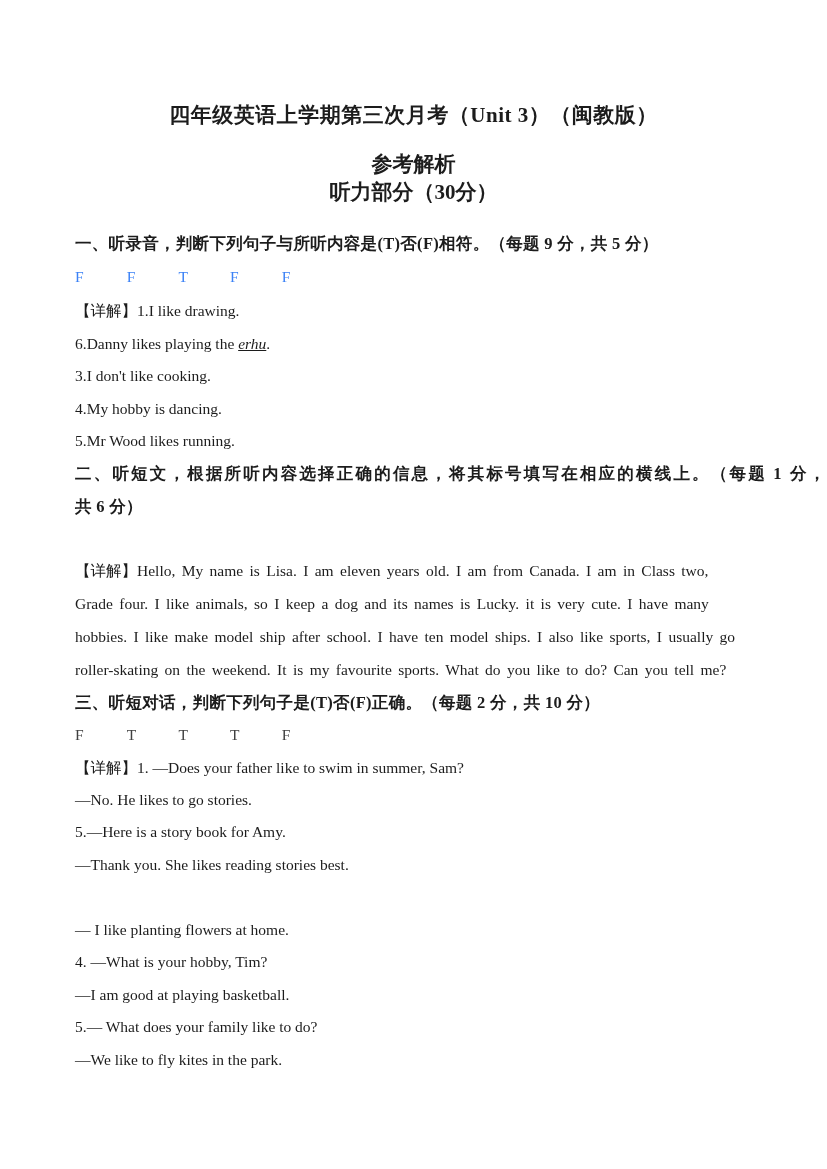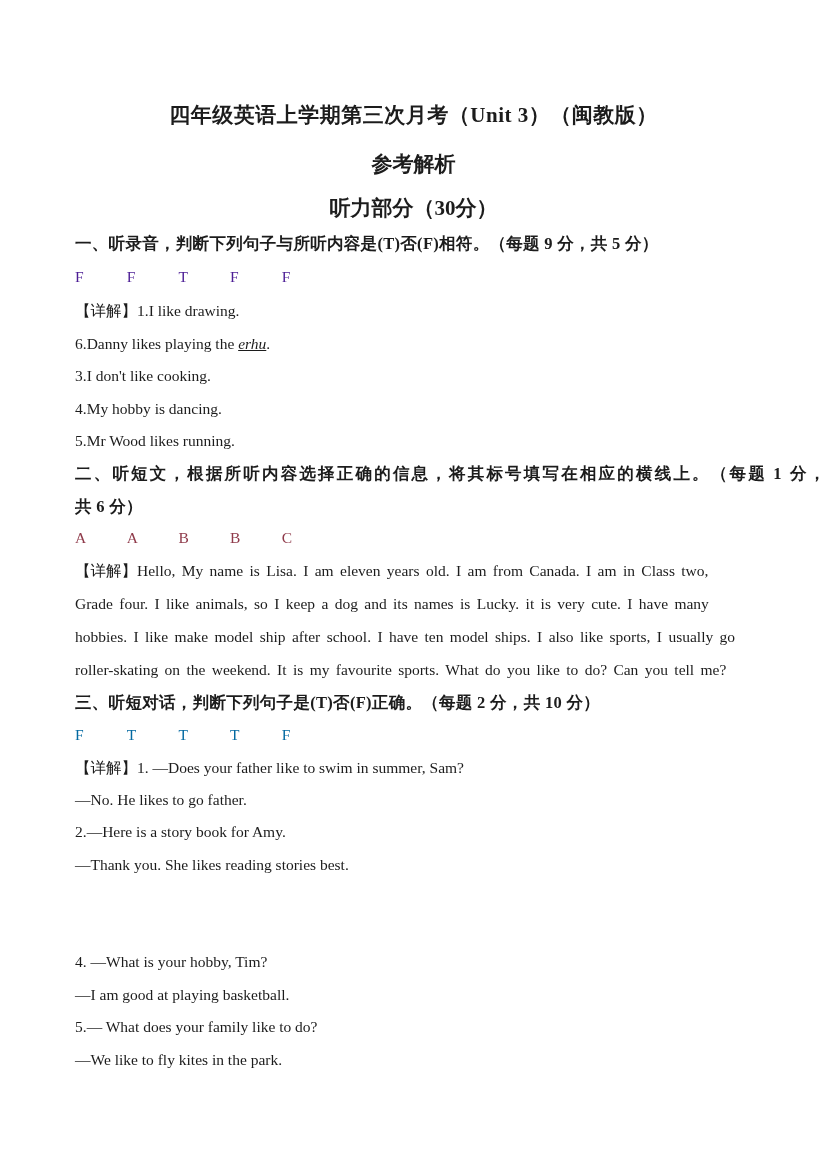--- a/index.html
+++ b/index.html
@@ -29,48 +29,46 @@
   .para   { word-spacing:2.5px; }
   .italic { font-style:italic;text-decoration:underline; }
 </style>
 </head>
 <body>
 
 <div class="page" style="background: rgb(255, 255, 255); color: rgb(28, 28, 28);">
 
   <div class="line center title" style="top:103px">四年级英语上学期第三次月考（Unit 3）（闽教版）</div>
   <div class="line center sub" style="top:152px">参考解析</div>
-  <div class="line center sub" style="top:196px">听力部分（30分）</div>
+  <div class="line center sub" style="top:180px">听力部分（30分）</div>
 
   <div class="line heading" style="top:234px">一、听录音，判断下列句子与所听内容是(T)否(F)相符。（每题 9 分，共 5 分）</div>
-  <div class="line answers" style="top: 268px; color: #4c1d95;">
+  <div class="line answers" style="top: 268px; color: #3b82f6;">
     <span class="ans">F</span><span class="ans">F</span><span class="ans">T</span><span class="ans">F</span><span class="ans">F</span>
   </div>
   <div class="line" style="top:302px">【详解】1.I like drawing.</div>
   <div class="line" style="top:335px"><span>6.Danny likes playing the </span><span class="italic">erhu</span><span>.</span></div>
   <div class="line" style="top:367px">3.I don't like cooking.</div>
   <div class="line" style="top:400px">4.My hobby is dancing.</div>
   <div class="line" style="top:432px">5.Mr Wood likes running.</div>
 
   <div class="line heading stretch" style="top:464px">二、听短文，根据所听内容选择正确的信息，将其标号填写在相应的横线上。（每题 1 分，</div>
   <div class="line heading" style="top:497px">共 6 分）</div>
-  <div class="line answers" style="top: 529px; color: rgb(143, 58, 74);">
-    <span class="ans">A</span><span class="ans">A</span><span class="ans">B</span><span class="ans">B</span><span class="ans">C</span>
-  </div>
   <div class="line para" style="top:562px">【详解】Hello, My name is Lisa. I am eleven years old. I am from Canada. I am in Class two,</div>
   <div class="line para" style="top:595px">Grade four. I like animals, so I keep a dog and its names is Lucky.  it is very cute. I have many</div>
   <div class="line para" style="top:628px">hobbies. I like make model ship after school. I have ten model ships.  I also like sports, I usually go</div>
   <div class="line para" style="top:661px">roller-skating on the weekend. It is my favourite sports. What do you like to do? Can you tell me?</div>
 
   <div class="line heading" style="top:693px">三、听短对话，判断下列句子是(T)否(F)正确。（每题 2 分，共 10 分）</div>
-  <div class="line answers" style="top: 726px; color: #0369a1;">
+  <div class="line answers" style="top: 726px; color: #404040;">
     <span class="ans">F</span><span class="ans">T</span><span class="ans">T</span><span class="ans">T</span><span class="ans">F</span>
   </div>
   <div class="line" style="top:759px">【详解】1. —Does your father like to swim in summer, Sam?</div>
-  <div class="line" style="top:791px">—No. He likes to go father.</div>
-  <div class="line" style="top:823px">2.—Here is a story book for Amy.</div>
+  <div class="line" style="top:791px">—No. He likes to go stories.</div>
+  <div class="line" style="top:823px">5.—Here is a story book for Amy.</div>
   <div class="line" style="top:856px">—Thank you.  She likes reading stories best.</div>
+  <div class="line" style="top:921px">— I like planting flowers at home.</div>
   <div class="line" style="top:953px">4. —What is your hobby, Tim?</div>
   <div class="line" style="top:986px">—I am good at playing basketball.</div>
   <div class="line" style="top:1018px">5.— What does your family like to do?</div>
   <div class="line" style="top:1051px">—We like to fly kites in the park.</div>
 
 </div>
 
 </body></html>

